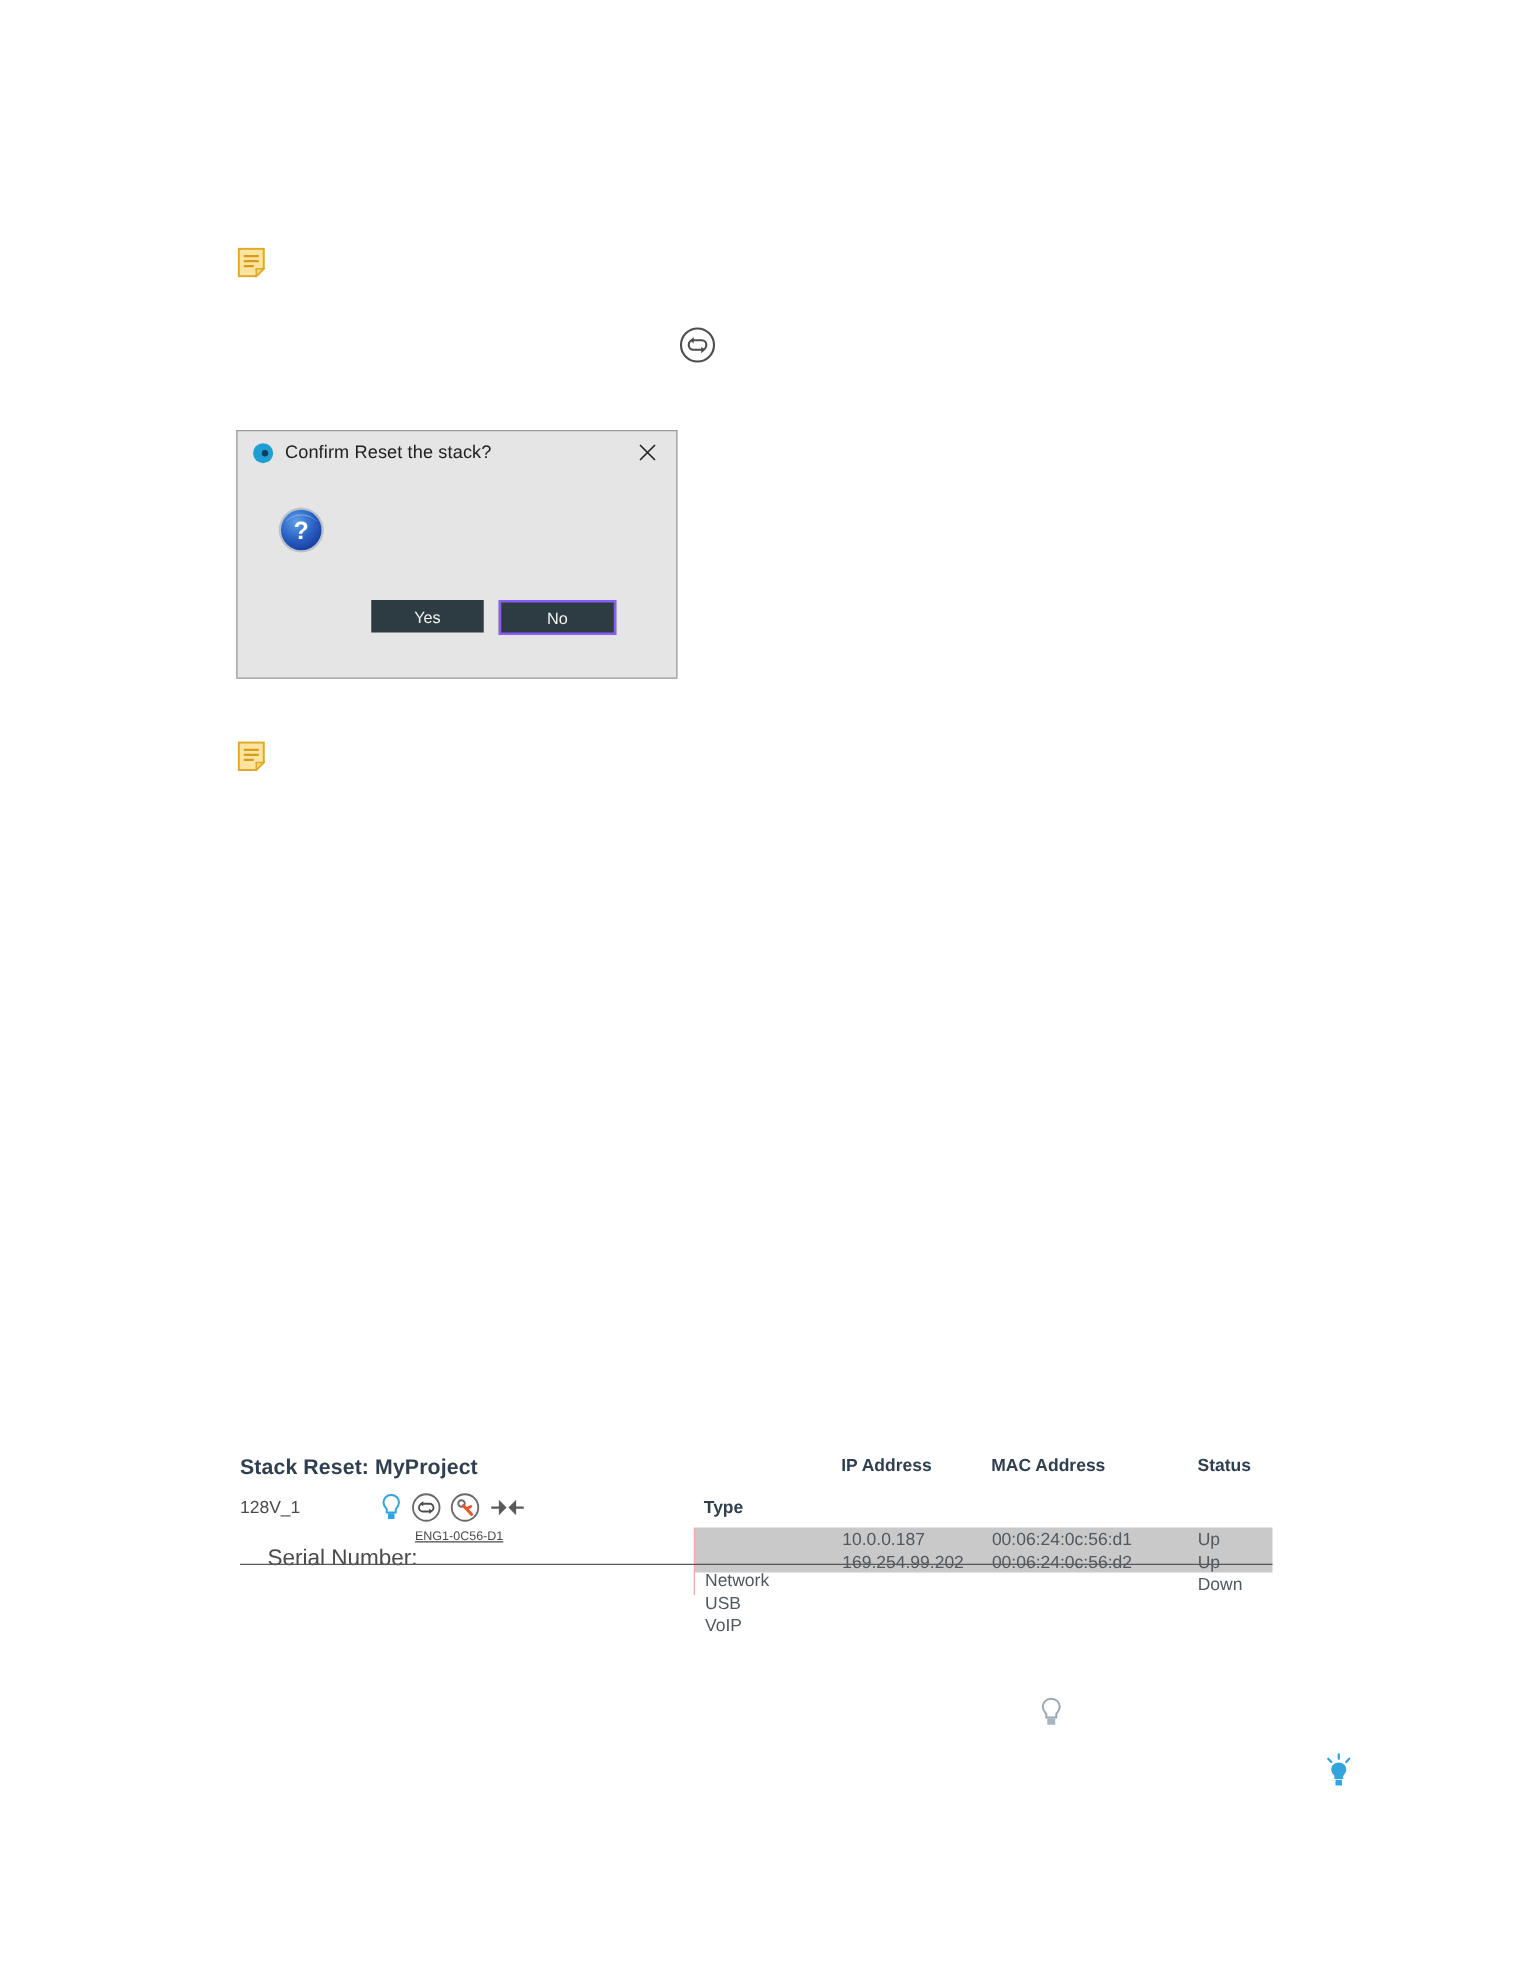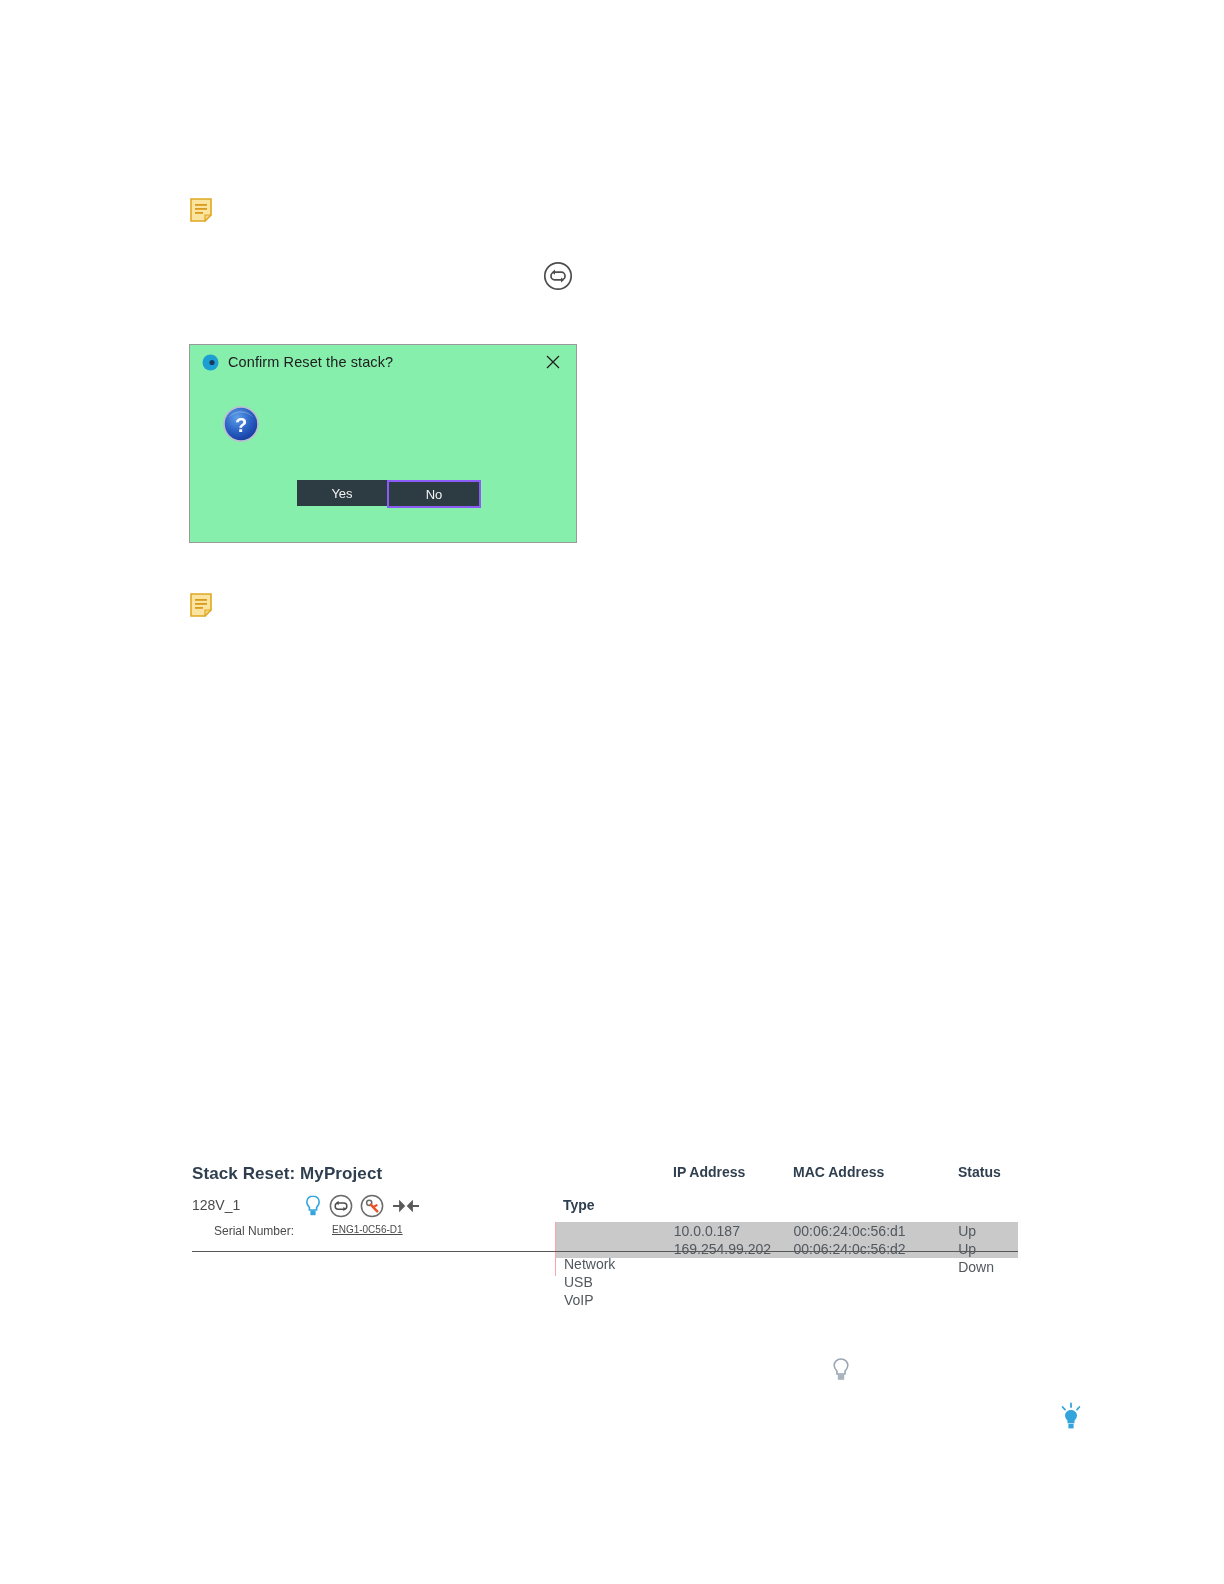--- a/index.html
+++ b/index.html
@@ -30,23 +30,23 @@
     position: absolute;
     width: 30px;
     height: 30px;
   }
 
   
   .dialog {
     position: absolute;
     left: 189px;
     top: 344px;
-    width: 388px;
+    width: 353px;
     height: 199px;
-    background: #86efac;
+    background: #e5e5e5;
     border: 1px solid #9a9a9a;
     box-sizing: border-box;
   }
   .dialog-titlebar {
     position: relative;
     height: 34px;
     display: flex;
     align-items: center;
     padding: 0 6px 0 12px;
   }
@@ -92,20 +92,21 @@
     color: #3b3b3b;
     line-height: 38px;
     white-space: nowrap;
   }
   .dialog-buttons {
     position: absolute;
     left: 0;
     top: 135px;
     width: 100%;
     display: flex;
+    gap: 12px;
     padding-left: 107px;
     box-sizing: border-box;
   }
   .dlg-btn {
     width: 90px;
     height: 26px;
     background: #2d3b42;
     color: #f2f2f2;
     border: none;
     font-family: "Liberation Sans", sans-serif;
@@ -169,22 +170,22 @@
   .stack-icon.collapse { width: 30px; height: 20px; }
 
   .serial-line {
     position: relative;
     margin-top: 4px;
     height: 22px;
   }
   .serial-label {
     position: absolute;
     left: 22px;
-    top: 0;
-    font-size: 12px;
+    top: 12px;
+    font-size: 18px;
     color: #4a4a4a;
   }
   .serial-value {
     position: absolute;
     left: 140px;
     top: 0;
     font-size: 10px;
     color: #4a4a4a;
     text-decoration: underline;
   }

